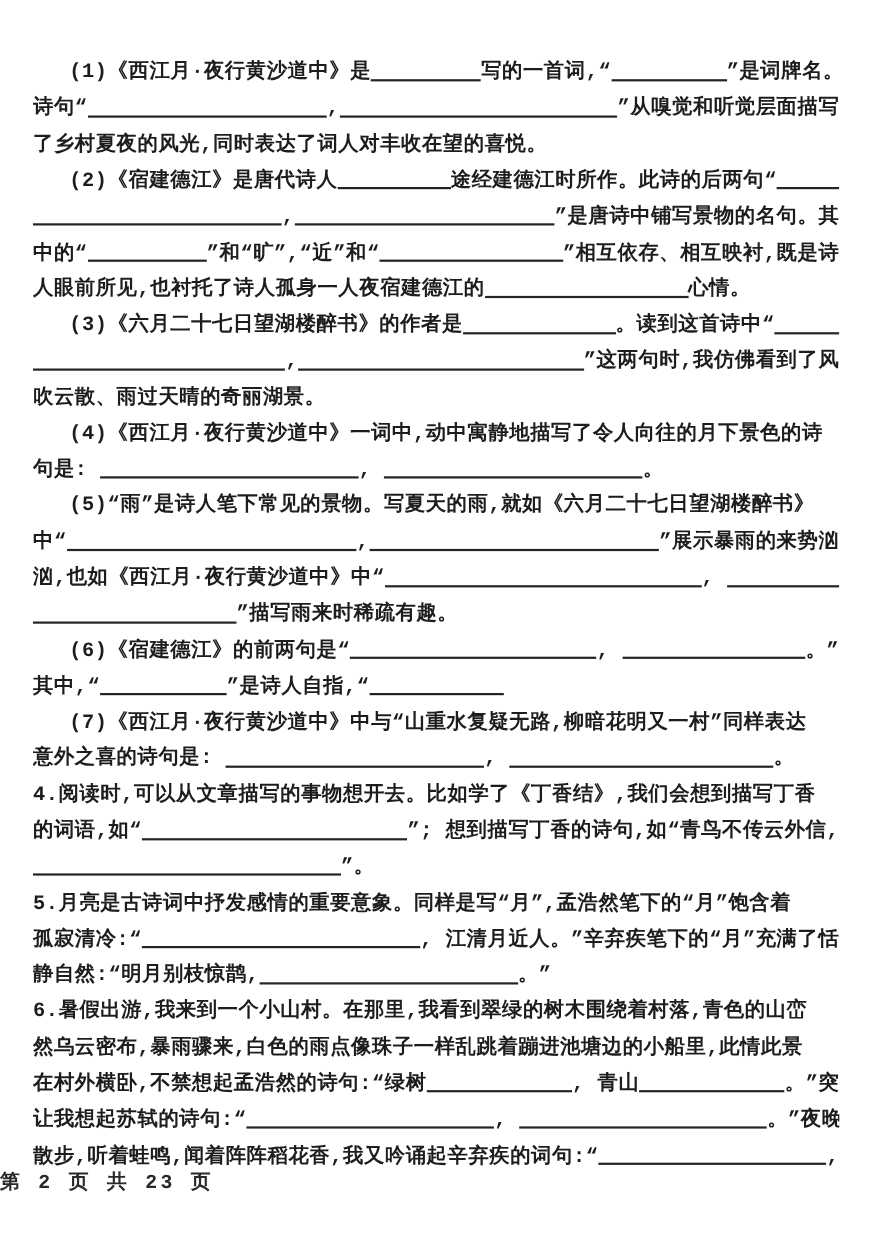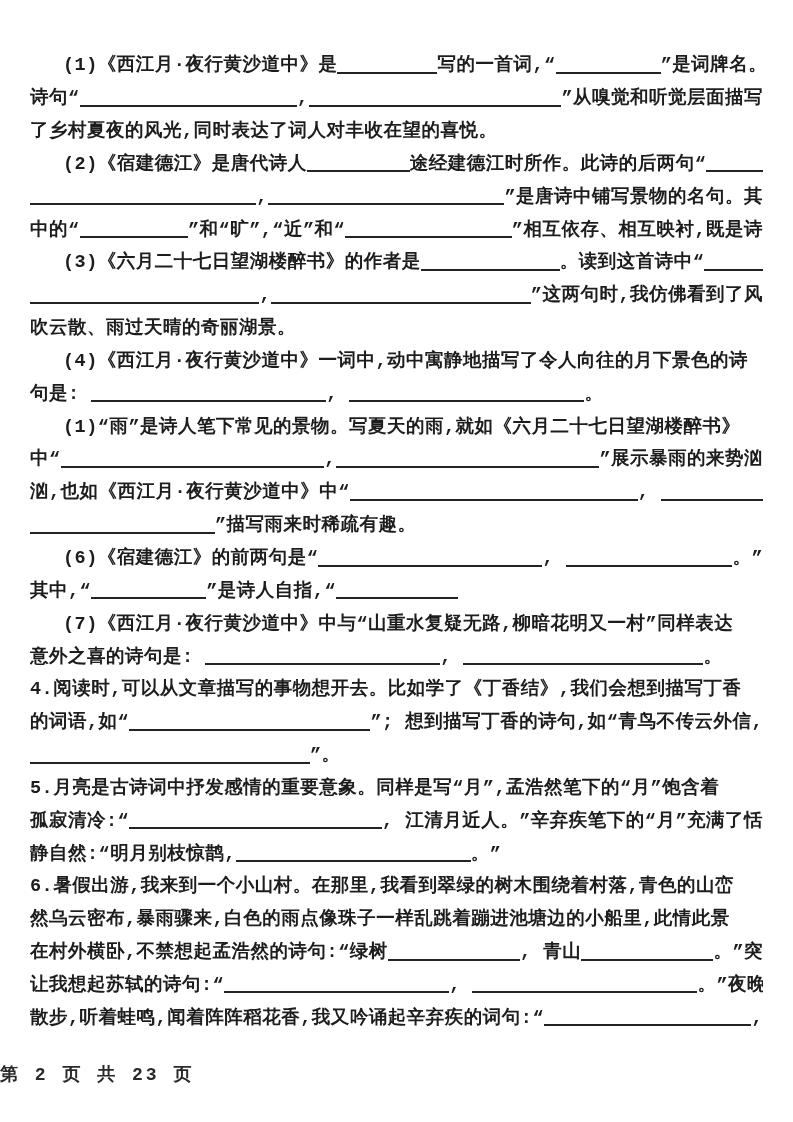--- a/index.html
+++ b/index.html
@@ -53,20 +53,25 @@
         <span class="blank" style="flex-basis: 225px; flex-grow: 225;"></span>
         <span class="t">”是唐诗中铺写景物的名句。其</span>
       </div>
       <div class="line">
         <span class="t">中的“</span>
         <span class="blank" style="flex-basis: 78px; flex-grow: 78;"></span>
         <span class="t">”和“旷”,“近”和“</span>
         <span class="blank" style="flex-basis: 120px; flex-grow: 120;"></span>
         <span class="t">”相互依存、相互映衬,既是诗</span>
       </div>
+      <div class="line">
+        <span class="t">人眼前所见,也衬托了诗人孤身一人夜宿建德江的</span>
+        <span class="blank" style="flex-basis: 185px;"></span>
+        <span class="t">心情。</span>
+      </div>
       <div class="line indent">
         <span class="t">(3)《六月二十七日望湖楼醉书》的作者是</span>
         <span class="blank" style="flex-basis: 130px; flex-grow: 130;"></span>
         <span class="t">。读到这首诗中“</span>
         <span class="blank" style="flex-basis: 55px; flex-grow: 55;"></span>
       </div>
       <div class="line">
         <span class="blank" style="flex-basis: 190px; flex-grow: 190;"></span>
         <span class="t">,</span>
         <span class="blank" style="flex-basis: 215px; flex-grow: 215;"></span>
@@ -79,21 +84,21 @@
         <span class="t">(4)《西江月·夜行黄沙道中》一词中,动中寓静地描写了令人向往的月下景色的诗</span>
       </div>
       <div class="line">
         <span class="t">句是: </span>
         <span class="blank" style="flex-basis: 235px;"></span>
         <span class="t">, </span>
         <span class="blank" style="flex-basis: 235px;"></span>
         <span class="t">。</span>
       </div>
       <div class="line indent">
-        <span class="t">(1)“雨”是诗人笔下常见的景物。写夏天的雨,就如《六月二十七日望湖楼醉书》</span>
+        <span class="t">(5)“雨”是诗人笔下常见的景物。写夏天的雨,就如《六月二十七日望湖楼醉书》</span>
       </div>
       <div class="line">
         <span class="t">中“</span>
         <span class="blank" style="flex-basis: 250px; flex-grow: 250;"></span>
         <span class="t">,</span>
         <span class="blank" style="flex-basis: 250px; flex-grow: 250;"></span>
         <span class="t">”展示暴雨的来势汹</span>
       </div>
       <div class="line">
         <span class="t">汹,也如《西江月·夜行黄沙道中》中“</span>

